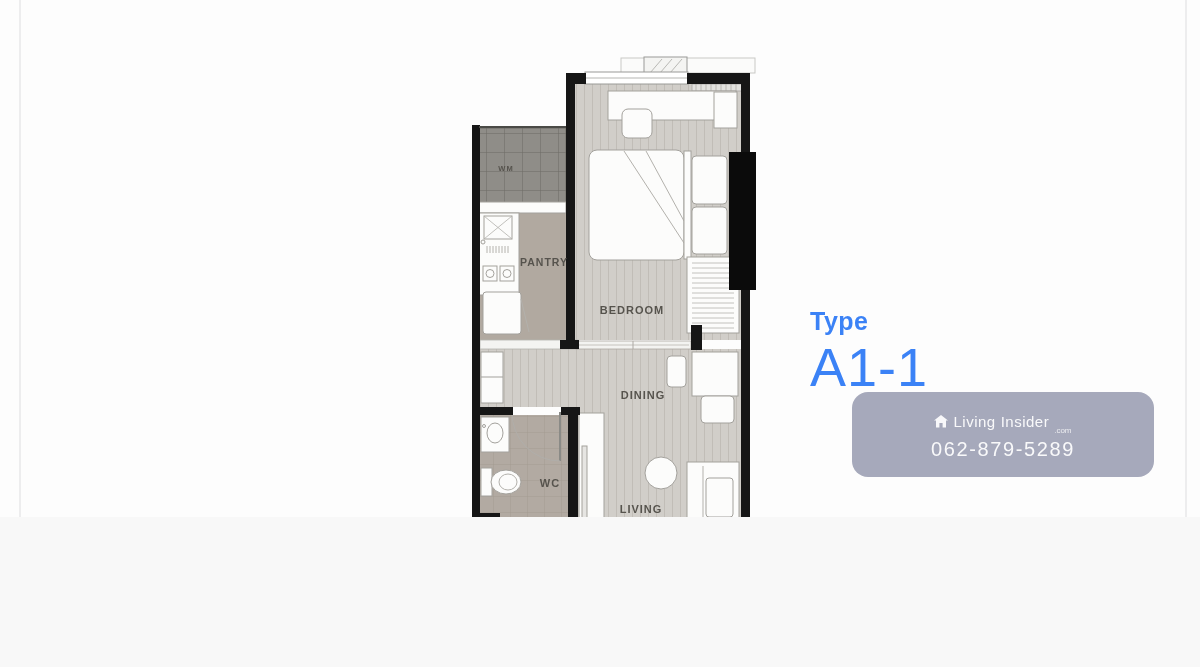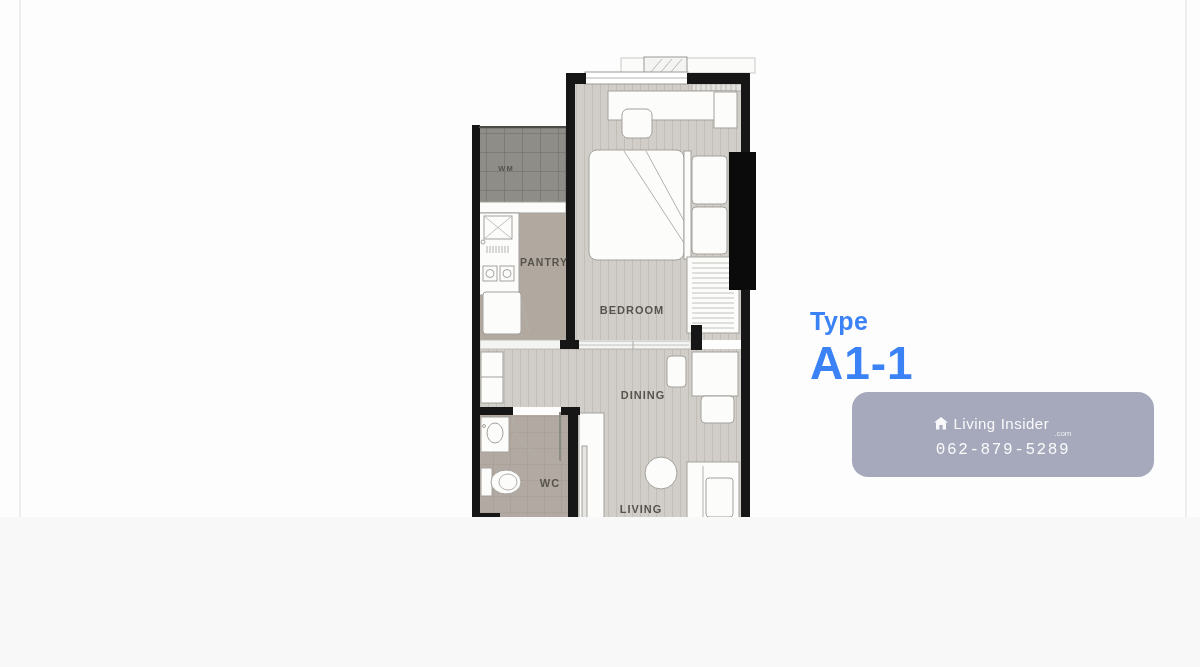--- a/index.html
+++ b/index.html
@@ -10,32 +10,32 @@
   .frame-line.right{left:1185px;}
   .plan-svg{position:absolute;left:440px;top:50px;width:320px;height:545px;}
 
   
   text.room-label{font-family:"Liberation Sans",sans-serif;font-weight:bold;fill:#56534d;
     letter-spacing:1px;text-anchor:middle;}
 
   
   .type-block{position:absolute;left:810px;top:281px;color:#3b82f6;margin-top:27px;}
   .type-label{font-size:25px;font-weight:bold;letter-spacing:0.5px;line-height:1.1;}
-  .type-code{font-size:46px;font-weight:bold;letter-spacing:1px;line-height:1.0;margin-top:4px;text-align:right;}
+  .type-code{font-size:54px;font-weight:normal;letter-spacing:1px;line-height:1.0;margin-top:4px;text-align:right;}
 
   
   .watermark{position:absolute;left:852px;top:392px;width:302px;height:85px;border-radius:16px;
     background:#a6a9bb;display:flex;flex-direction:column;align-items:center;justify-content:center;
     gap:2px;color:rgba(255,255,255,0.93);}
   .wm-logo-row{display:flex;align-items:center;gap:5px;font-size:15px;line-height:1;}
   .wm-brand-first{font-weight:normal;letter-spacing:0.5px;}
   .wm-brand-second{font-weight:normal;letter-spacing:0.5px;}
   .wm-brand-tld{font-size:8px;align-self:flex-end;opacity:0.85;margin-top:20px;}
   .wm-line2{font-size:17px;letter-spacing:2.2px;line-height:1.25;white-space:nowrap;}
-  .wm-line3{font-size:16px;letter-spacing:1.6px;line-height:1.25;font-family:Liberation Mono, monospace;}
+  .wm-line3{font-size:20px;letter-spacing:1.6px;line-height:1.25;}
   .house-icon-svg{display:block;}
 </style>
 </head>
 <body>
 
 <div class="canvas">
 
   <div class="frame-line left"></div>
   <div class="frame-line right"></div>
 

